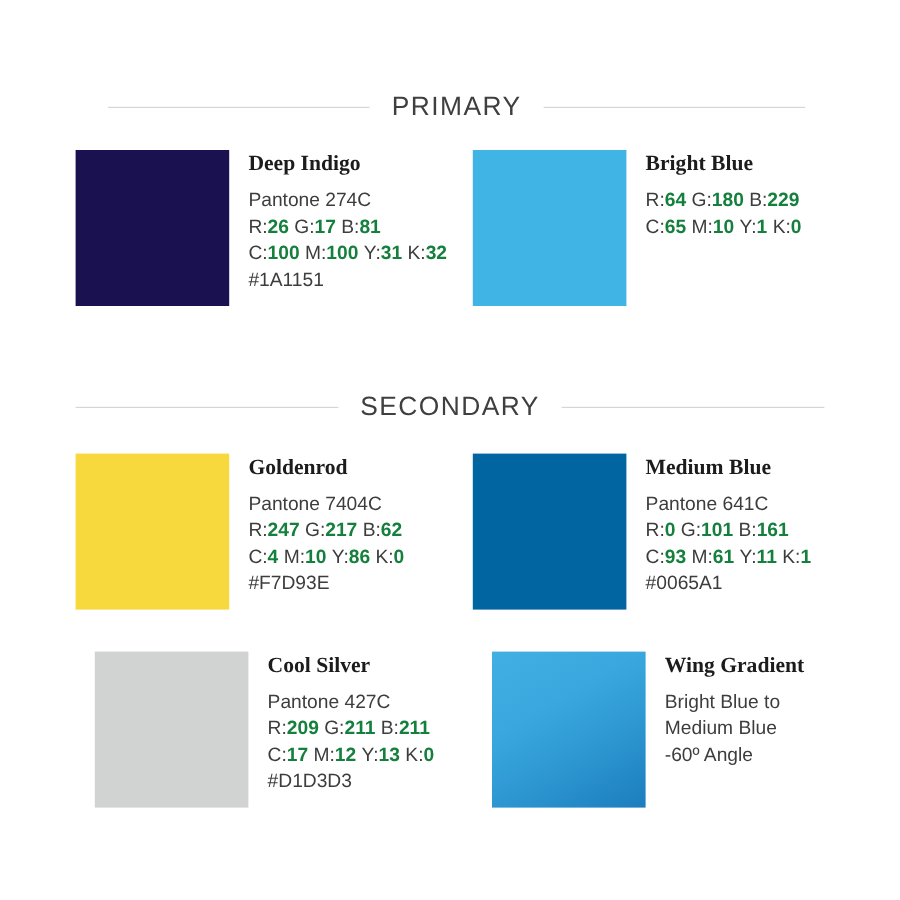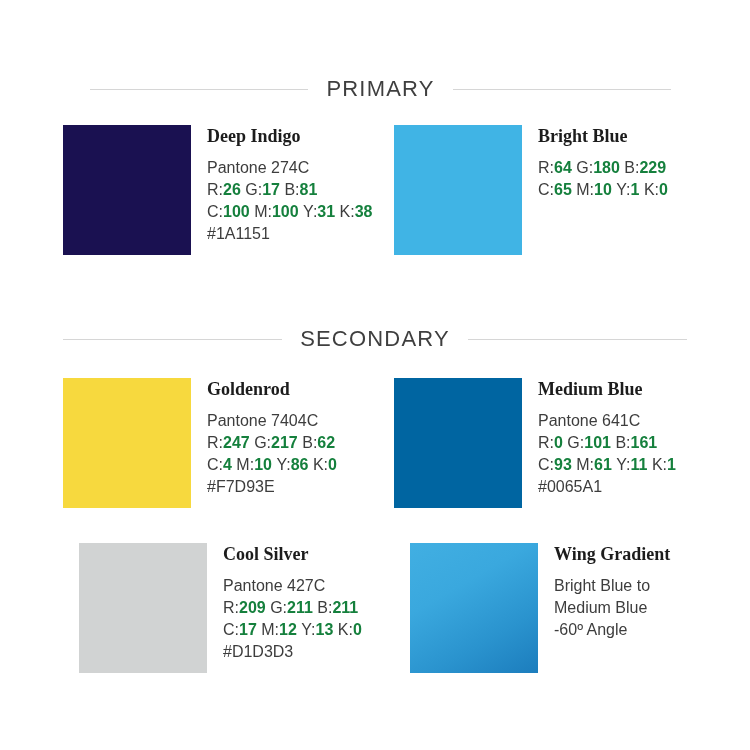--- a/index.html
+++ b/index.html
@@ -117,21 +117,21 @@
 
   <div class="block-primary-grid">
     <div class="swatch-grid">
 
       <div class="swatch-card">
         <div class="swatch-chip" style="background:#1A1151;"></div>
         <div class="swatch-info">
           <div class="swatch-name">Deep Indigo</div>
           <div class="spec-line">Pantone 274C</div>
           <div class="spec-line"><span>R:</span><b>26</b>&nbsp;<span>G:</span><b>17</b>&nbsp;<span>B:</span><b>81</b></div>
-          <div class="spec-line"><span>C:</span><b>100</b>&nbsp;<span>M:</span><b>100</b>&nbsp;<span>Y:</span><b>31</b>&nbsp;<span>K:</span><b>38</b></div>
+          <div class="spec-line"><span>C:</span><b>100</b>&nbsp;<span>M:</span><b>100</b>&nbsp;<span>Y:</span><b>31</b>&nbsp;<span>K:</span><b>32</b></div>
           <div class="spec-line">#1A1151</div>
         </div>
       </div>
 
       <div class="swatch-card">
         <div class="swatch-chip" style="background:#40B4E5;"></div>
         <div class="swatch-info">
           <div class="swatch-name">Bright Blue</div>
           <div class="spec-line"><span>R:</span><b>64</b>&nbsp;<span>G:</span><b>180</b>&nbsp;<span>B:</span><b>229</b></div>
           <div class="spec-line"><span>C:</span><b>65</b>&nbsp;<span>M:</span><b>10</b>&nbsp;<span>Y:</span><b>1</b>&nbsp;<span>K:</span><b>0</b></div>

